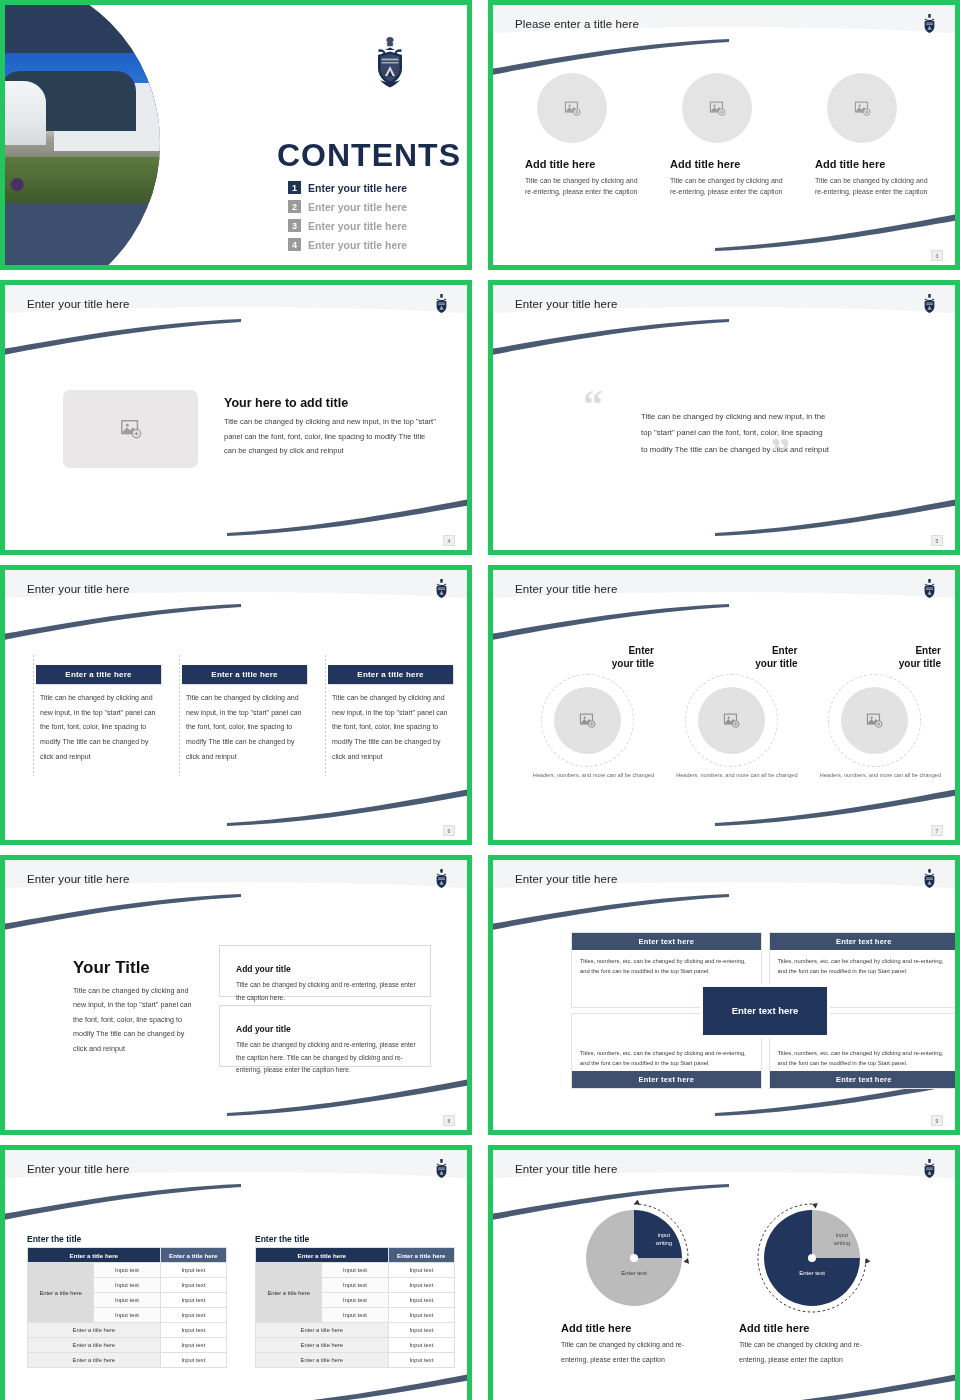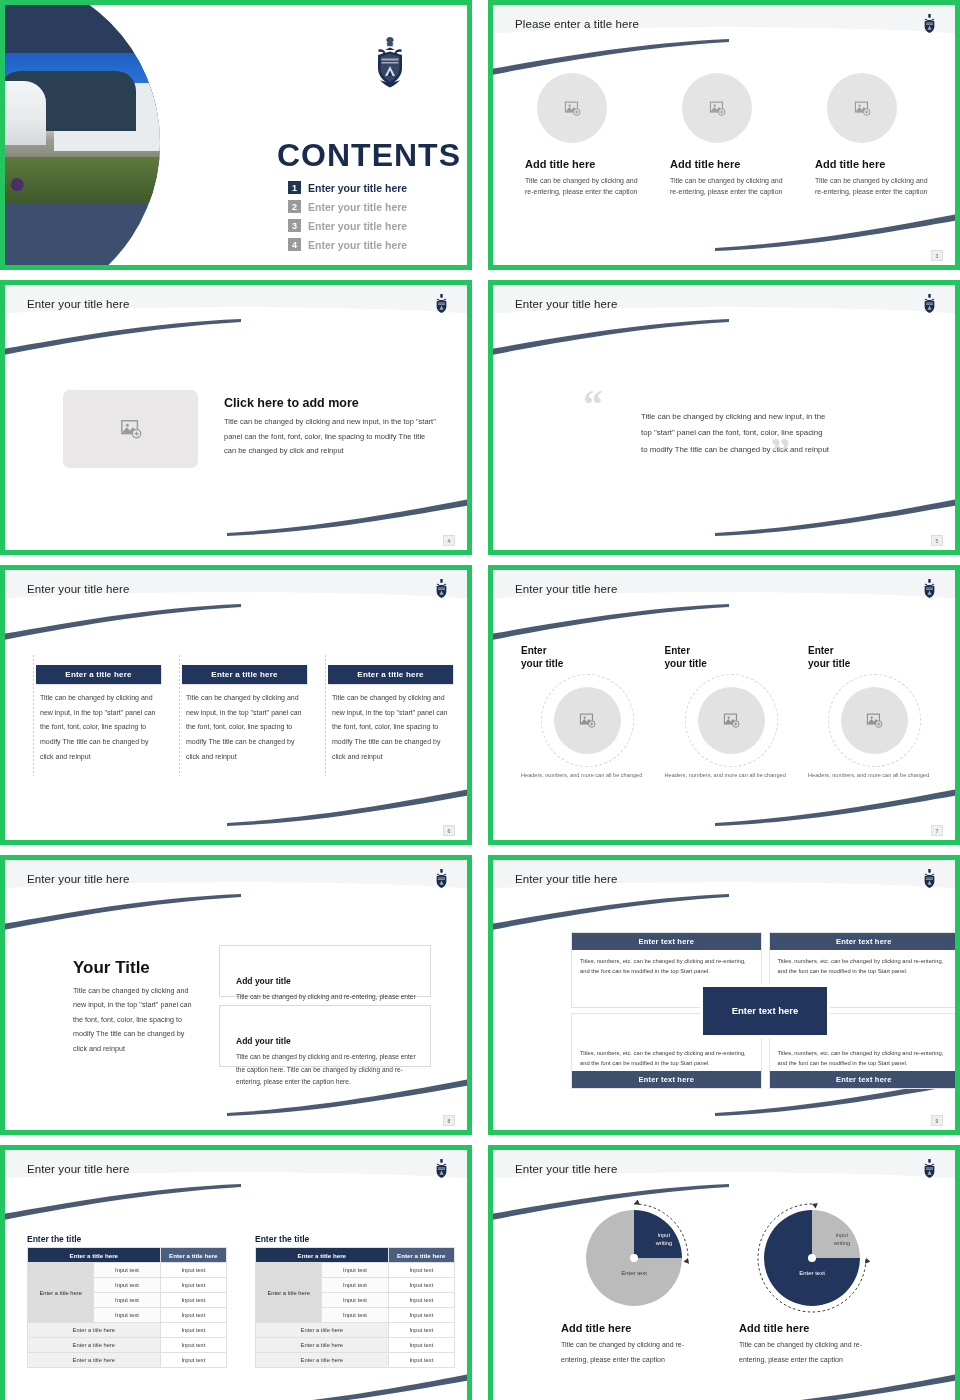--- a/index.html
+++ b/index.html
@@ -151,36 +151,36 @@
   }
   .card-h {
     background:#22355c; color:#fff; font-size:8px; font-weight:bold;
     text-align:center; padding:5px 0; letter-spacing:.2px;
     box-shadow: 1px 1px 0 rgba(0,0,0,.12);
   }
   .card-p { font-size:7px; color:#3e3e3e; line-height:2.1; margin-top:7px; padding:0 4px; }
 
   
   .c6row { position:absolute; left:28px; top:74px; width:420px; display:flex; justify-content:space-between; }
-  .c6col { width:133px; text-align:left; position:relative; }
+  .c6col { width:133px; text-align:right; position:relative; }
   .c6-h { font-size:10px; font-weight:bold; color:#111; line-height:1.32; }
   .c6-ring {
     width:93px; height:93px; border-radius:50%;
     border:1px dashed #d6d6d6; margin:4px auto 0;
     display:flex; align-items:center; justify-content:center;
   }
   .c6-disc { width:67px; height:67px; border-radius:50%; background:#e2e2e2; display:flex; align-items:center; justify-content:center;}
   .c6-cap { font-size:5.6px; color:#6a6a6a; line-height:1.6; margin-top:4px; }
 
   
   .s7-h { position:absolute; left:68px; top:98px; font-size:17px; font-weight:bold; color:#111; }
   .s7-p { position:absolute; left:68px; top:124px; width:122px; font-size:7.2px; color:#3e3e3e; line-height:2.0; }
   .s7-box {
     position:absolute; left:214px; width:212px; height:52px;
-    border:1px solid #d9d9d9; background:#fff; padding:24px 10px 0 16px;
+    border:1px solid #d9d9d9; background:#fff; padding:12px 10px 0 16px;
   }
   .s7-box .bh { font-size:8.5px; font-weight:bold; color:#111; margin-top:-12px; background:#fff; display:inline-block; padding:0 4px 0 0;}
   .s7-box .bp { font-size:6.6px; color:#3e3e3e; line-height:1.9; margin-top:3px; }
   .s7-box1 { top:85px; }
   .s7-box2 { top:145px; height:62px; }
 
   
   .m-wrap { position:absolute; left:78px; top:72px; width:388px; }
   .m-grid { display:grid; grid-template-columns:1fr 1fr; column-gap:7px; row-gap:5px; }
   .m-cell { background:#fff; border:1px solid #e3e3e3; height:76px; position:relative; }
@@ -379,21 +379,21 @@
 
     <div class="img-ph">
       <svg width="22" height="22" viewBox="0 0 24 24">
           <rect x="2" y="3" width="17" height="14" fill="none" stroke="#9b9b9b" stroke-width="1.6"></rect>
           <circle cx="8" cy="8" r="1.6" fill="#9b9b9b"></circle>
           <path d="M3 15l4.5-5 3.5 3.6L14 10l5 5.6v.9H3z" fill="#9b9b9b"></path>
           <circle cx="18" cy="17" r="4.6" fill="#e9e7e7" stroke="#9b9b9b" stroke-width="1.4"></circle>
           <path d="M18 14.8v4.4M15.8 17h4.4" stroke="#9b9b9b" stroke-width="1.4"></path>
         </svg>
     </div>
-    <div class="s3-h">Click here to add more</div>
+    <div class="s3-h">Your here to add title</div>
     <div class="s3-p">Title can be changed by clicking and new input, in the top "start" panel can the font, font, color, line spacing to modify The title can be changed by click and reinput</div>
     <div class="pagebadge">4</div>
   </div>
 
   <div class="slide">
     <div class="hdr">
         <div class="hdr-curve"></div>
       </div>
     <div class="slide-title">Enter your title here</div>
     <svg class="crest-sm" viewBox="0 0 42 54">

